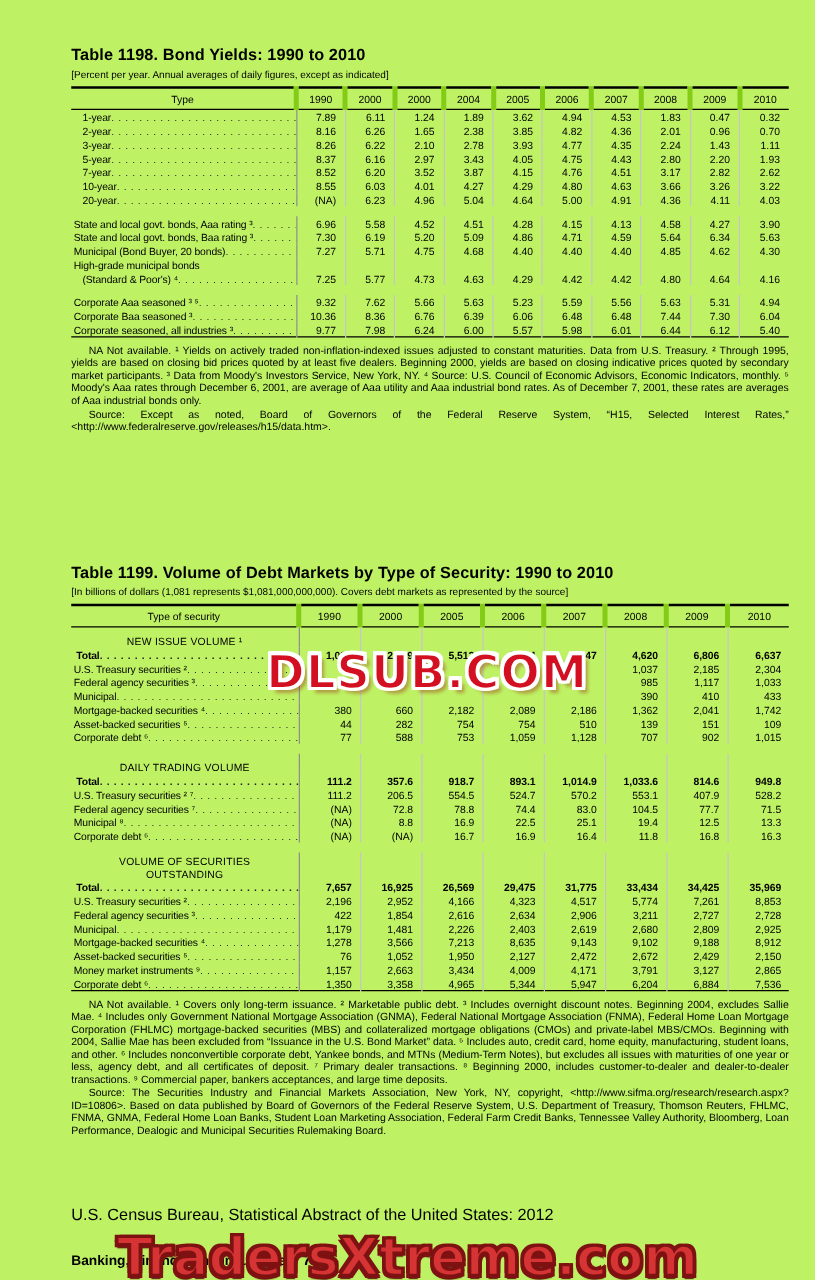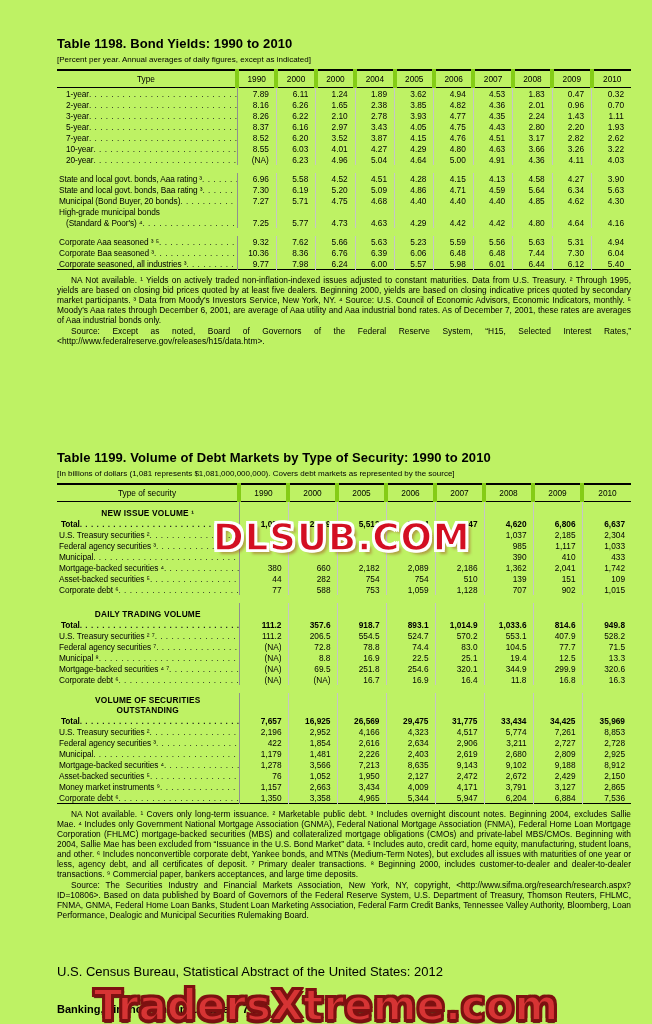--- a/index.html
+++ b/index.html
@@ -32,21 +32,21 @@
   #t1199 td.num { padding-right: 6px; }
   tr.total { font-weight: bold; }
   tr.total .lbl { padding-left: 4px; }
   tr.spacer td { height: 8px; }
   .leader { display: flex; overflow: hidden; white-space: nowrap; }
   .lbl { flex: 0 0 auto; padding-left: 2px; letter-spacing: -0.1px; }
   tr.indent .lbl { padding-left: 9px; }
   .dots { flex: 1 1 auto; overflow: hidden; color: #222; }
   .dots::before { content: ". . . . . . . . . . . . . . . . . . . . . . . . . . . . . . . . . . . . . . . . . . . . . . . . . . . ."; letter-spacing: .5px; }
   tr.section td.stub { text-align: center; height: 14px; padding-top: 2px; }
-  tr.section .slbl { display: inline-block; max-width: 150px; line-height: 10px; letter-spacing: .2px; font-weight: bold; }
+  tr.section .slbl { display: inline-block; max-width: 150px; line-height: 10px; letter-spacing: .2px; }
 
   .fnblock { margin-top: 5px; }
   .fn, .src { font-size: 8.4px; line-height: 10px; text-align: justify; text-indent: 14px; margin: 0; }
   .src { margin-top: 1px; }
 
   #page-footer { position: absolute; top: 999px; left: 57px; width: 574px; text-align: left; font-weight: bold; }
   #footer-section { font-size: 11px; }
   #footer-page { font-size: 12px; margin-left: 9px; }
   #imprint { position: absolute; top: 964px; left: 57px; font-size: 13px; }
 
@@ -589,36 +589,20 @@
               <td class="num">16.9</td>
               <td class="num">22.5</td>
               <td class="num">25.1</td>
               <td class="num">19.4</td>
               <td class="num">12.5</td>
               <td class="num">13.3</td>
             </tr>
             <tr class="plain">
               <td class="stub">
                 <div class="leader">
-                  <span class="lbl">Mortgage-backed securities ⁴ ⁷</span>
-                  <span class="dots"></span>
-                </div>
-              </td>
-              <td class="num">(NA)</td>
-              <td class="num">69.5</td>
-              <td class="num">251.8</td>
-              <td class="num">254.6</td>
-              <td class="num">320.1</td>
-              <td class="num">344.9</td>
-              <td class="num">299.9</td>
-              <td class="num">320.6</td>
-            </tr>
-            <tr class="plain">
-              <td class="stub">
-                <div class="leader">
                   <span class="lbl">Corporate debt ⁶</span>
                   <span class="dots"></span>
                 </div>
               </td>
               <td class="num">(NA)</td>
               <td class="num">(NA)</td>
               <td class="num">16.7</td>
               <td class="num">16.9</td>
               <td class="num">16.4</td>
               <td class="num">11.8</td>

